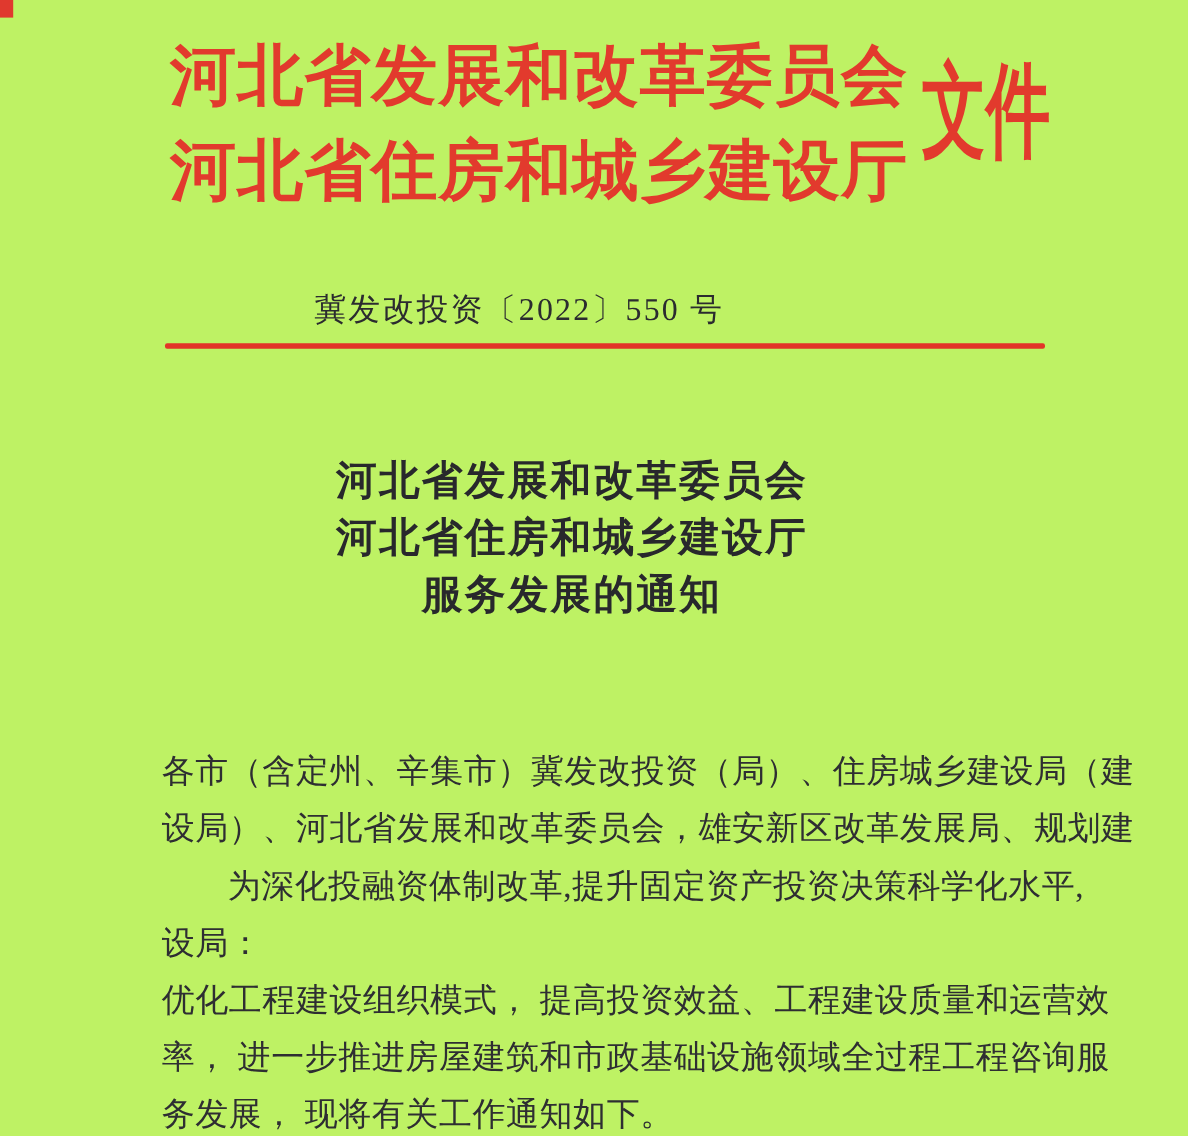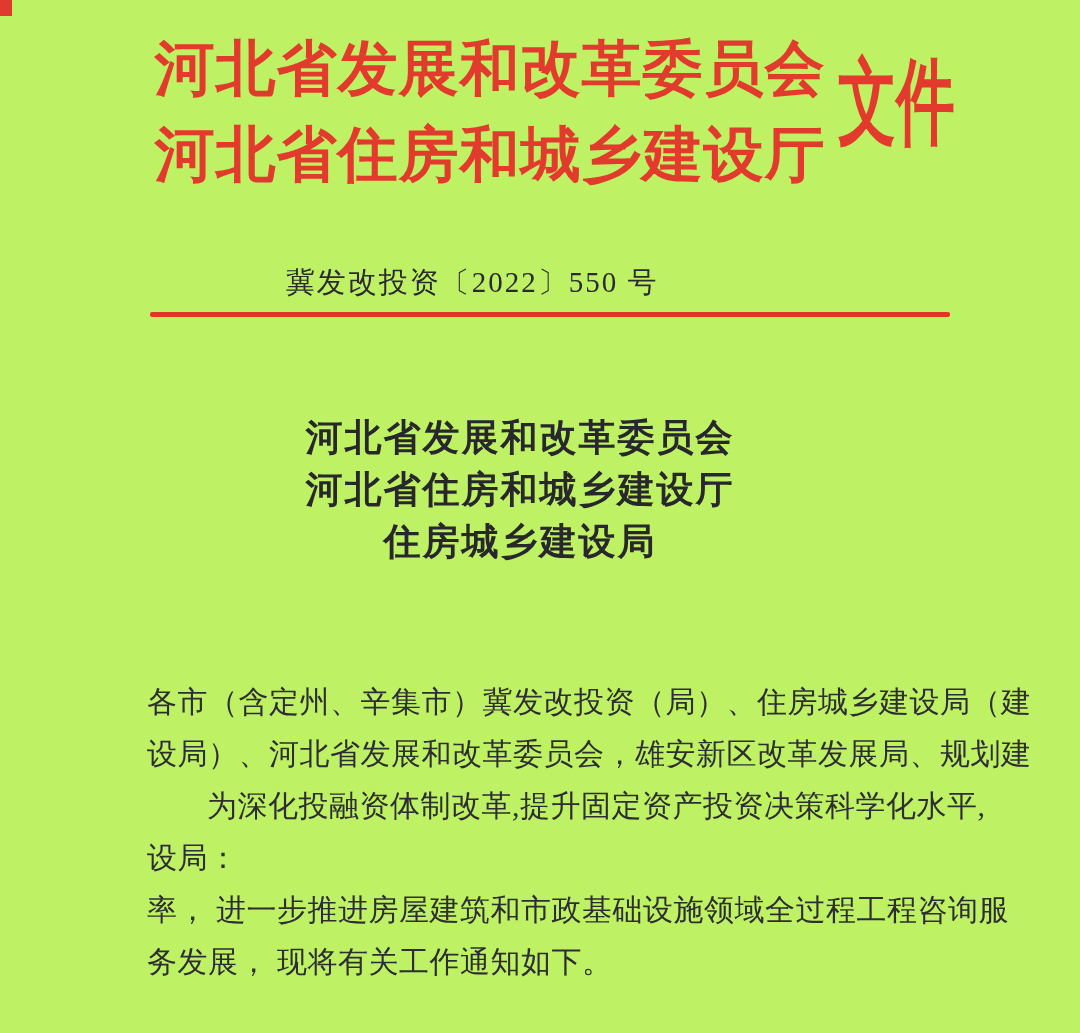--- a/index.html
+++ b/index.html
@@ -125,25 +125,26 @@
 
   <div class="doc-type">文件</div>
 
   <div class="doc-number">冀发改投资〔2022〕550 号</div>
 
   <div class="red-rule"></div>
 
   <div class="doc-title">
     <div>河北省发展和改革委员会</div>
     <div>河北省住房和城乡建设厅</div>
-    <div>住房城乡建设局</div>
+    <div>服务发展的通知</div>
   </div>
 
   <div class="body-text">
     <div class="body-line">各市（含定州、辛集市）冀发改投资（局）、住房城乡建设局（建</div>
     <div class="body-line">设局）、河北省发展和改革委员会，雄安新区改革发展局、规划建</div>
     <div class="body-line indent">为深化投融资体制改革,提升固定资产投资决策科学化水平,</div>
     <div class="body-line short">设局：</div>
+    <div class="body-line">优化工程建设组织模式， 提高投资效益、工程建设质量和运营效</div>
     <div class="body-line">率， 进一步推进房屋建筑和市政基础设施领域全过程工程咨询服</div>
     <div class="body-line short">务发展， 现将有关工作通知如下。</div>
   </div>
 
 </div>
 
 </body></html>

